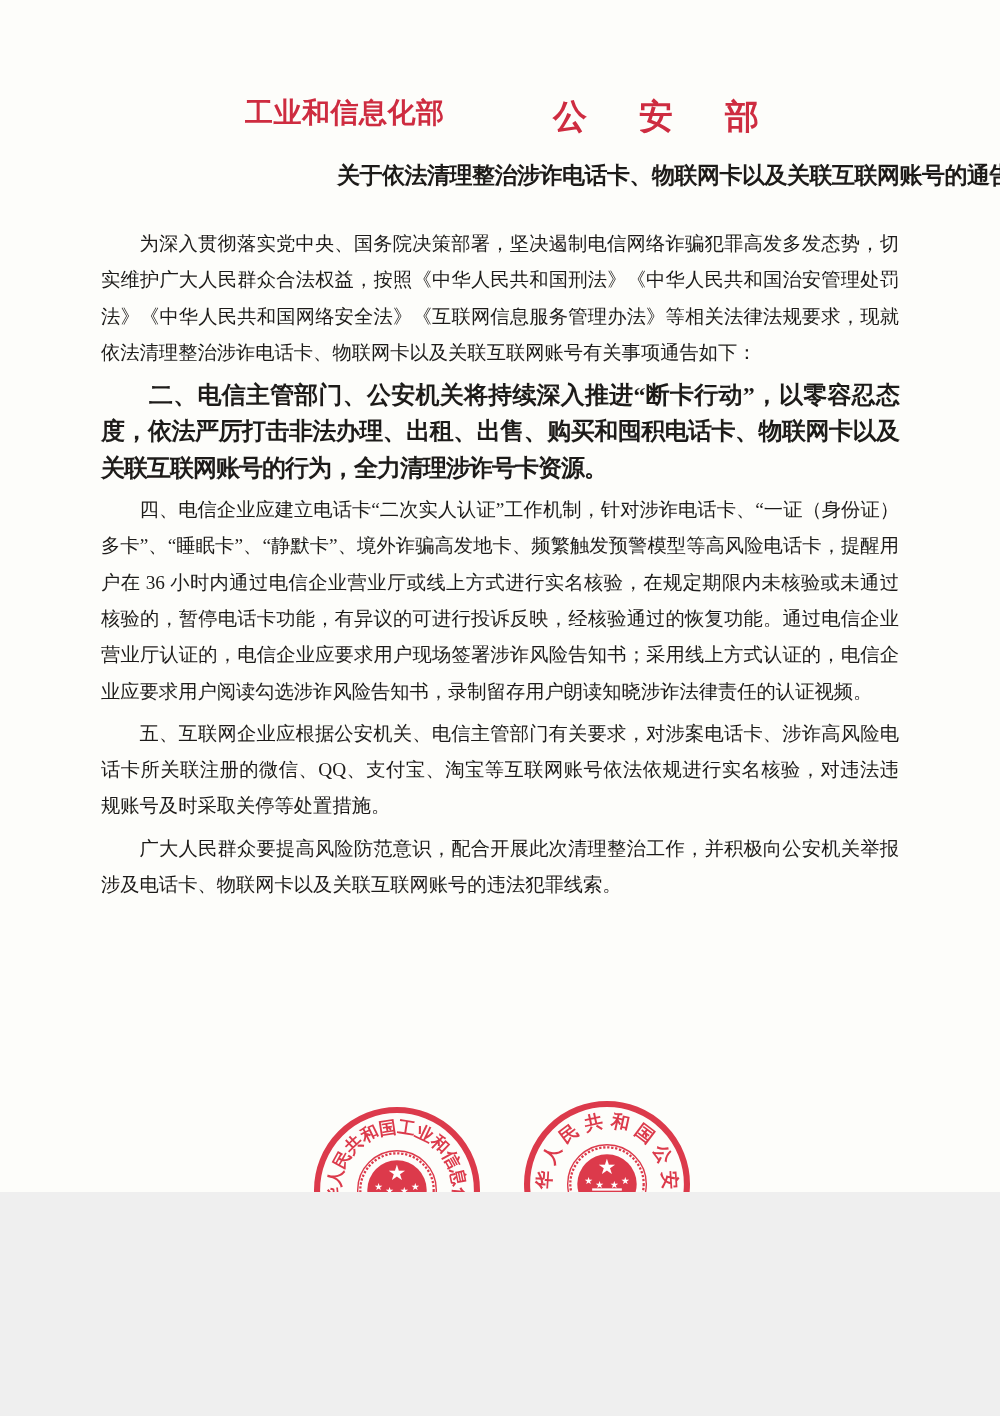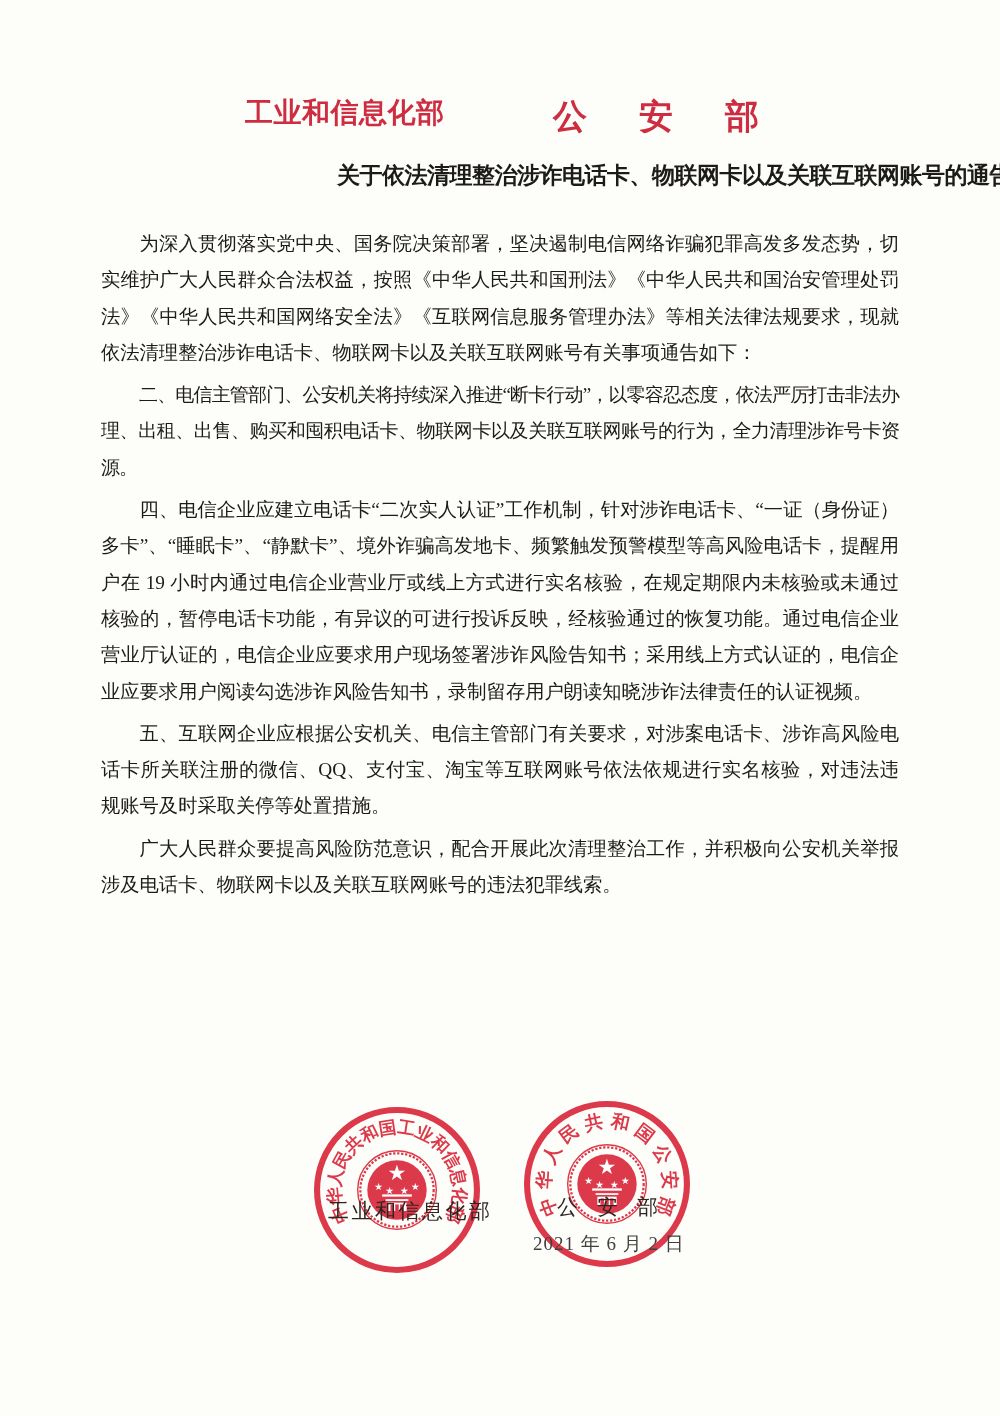--- a/index.html
+++ b/index.html
@@ -1,18 +1,18 @@
 <!DOCTYPE html>
 <html style="--accent: #ce2c40; --seal: #dc3a4b;"><head>
 <meta charset="utf-8">
 <style>
   html,body { margin:0; padding:0; background:#efefef; }
   .page {
     position:relative;
-    width:1000px; height:1416px;
+    width:1000px; height:1192px;
     margin:0 auto;
     background:#fdfdfa;
     font-family:"Liberation Serif", serif;
     color:#1d1b19;
     overflow:hidden;
   }
   
   .ministry {
     position:absolute; top:94px;
     font-weight:bold;
@@ -28,21 +28,21 @@
     letter-spacing:-0.5px;
     margin:12px;
   }
   
   .body-text {
     position:absolute; top:220px; left:95px; width:810px;
     font-size:19.3px; line-height:36.3px;
     text-align:justify; text-justify:inter-character;
   }
   .body-text p { margin:6px; text-indent:2em; }
-  .body-text p.squeeze { font-size:19px; letter-spacing:-1px; }
+  .body-text p.squeeze { font-size:24px; letter-spacing:-1px;font-weight:bold; }
   
   .seal-area { position:absolute; top:1095px; left:0; width:100%; height:300px; }
   .seal { position:absolute; color:var(--seal,#dc3a4b); }
   .seal-left  { left:314px; top:12px;  width:166px; height:166px; }
   .seal-right { left:524px; top:6px;   width:166px; height:166px; }
   .seal text { font-family:"Liberation Serif", serif; font-weight:bold; }
   .seal .star { font-family:"DejaVu Sans", sans-serif; font-weight:normal; }
   .sig {
     position:absolute; color:#2c2622; white-space:nowrap;
     font-size:21px;
@@ -60,21 +60,21 @@
 <div class="page">
 
   <span class="ministry ministry-left">工业和信息化部</span>
   <span class="ministry ministry-right">公安部</span>
 
   <h1 class="doc-title">关于依法清理整治涉诈电话卡、物联网卡以及关联互联网账号的通告</h1>
 
   <div class="body-text">
     <p>为深入贯彻落实党中央、国务院决策部署，坚决遏制电信网络诈骗犯罪高发多发态势，切实维护广大人民群众合法权益，按照《中华人民共和国刑法》《中华人民共和国治安管理处罚法》《中华人民共和国网络安全法》《互联网信息服务管理办法》等相关法律法规要求，现就依法清理整治涉诈电话卡、物联网卡以及关联互联网账号有关事项通告如下：</p>
     <p class="squeeze">二、电信主管部门、公安机关将持续深入推进“断卡行动”，以零容忍态度，依法严厉打击非法办理、出租、出售、购买和囤积电话卡、物联网卡以及关联互联网账号的行为，全力清理涉诈号卡资源。</p>
-    <p>四、电信企业应建立电话卡“二次实人认证”工作机制，针对涉诈电话卡、“一证（身份证）多卡”、“睡眠卡”、“静默卡”、境外诈骗高发地卡、频繁触发预警模型等高风险电话卡，提醒用户在 19 小时内通过电信企业营业厅或线上方式进行实名核验，在规定期限内未核验或未通过核验的，暂停电话卡功能，有异议的可进行投诉反映，经核验通过的恢复功能。通过电信企业营业厅认证的，电信企业应要求用户现场签署涉诈风险告知书；采用线上方式认证的，电信企业应要求用户阅读勾选涉诈风险告知书，录制留存用户朗读知晓涉诈法律责任的认证视频。</p>
+    <p>四、电信企业应建立电话卡“二次实人认证”工作机制，针对涉诈电话卡、“一证（身份证）多卡”、“睡眠卡”、“静默卡”、境外诈骗高发地卡、频繁触发预警模型等高风险电话卡，提醒用户在 36 小时内通过电信企业营业厅或线上方式进行实名核验，在规定期限内未核验或未通过核验的，暂停电话卡功能，有异议的可进行投诉反映，经核验通过的恢复功能。通过电信企业营业厅认证的，电信企业应要求用户现场签署涉诈风险告知书；采用线上方式认证的，电信企业应要求用户阅读勾选涉诈风险告知书，录制留存用户朗读知晓涉诈法律责任的认证视频。</p>
     <p>五、互联网企业应根据公安机关、电信主管部门有关要求，对涉案电话卡、涉诈高风险电话卡所关联注册的微信、QQ、支付宝、淘宝等互联网账号依法依规进行实名核验，对违法违规账号及时采取关停等处置措施。</p>
     <p>广大人民群众要提高风险防范意识，配合开展此次清理整治工作，并积极向公安机关举报涉及电话卡、物联网卡以及关联互联网账号的违法犯罪线索。</p>
   </div>
 
   <div class="seal-area">
 
     <svg class="seal seal-left" viewBox="0 0 190 190" aria-hidden="true">
       <circle cx="95" cy="95" r="91.5" fill="none" stroke="currentColor" stroke-width="7"></circle>
       <g class="ring-text">
           <text x="95" y="30" text-anchor="middle" font-size="20" fill="currentColor" transform="rotate(-113 95 95)">中</text>

